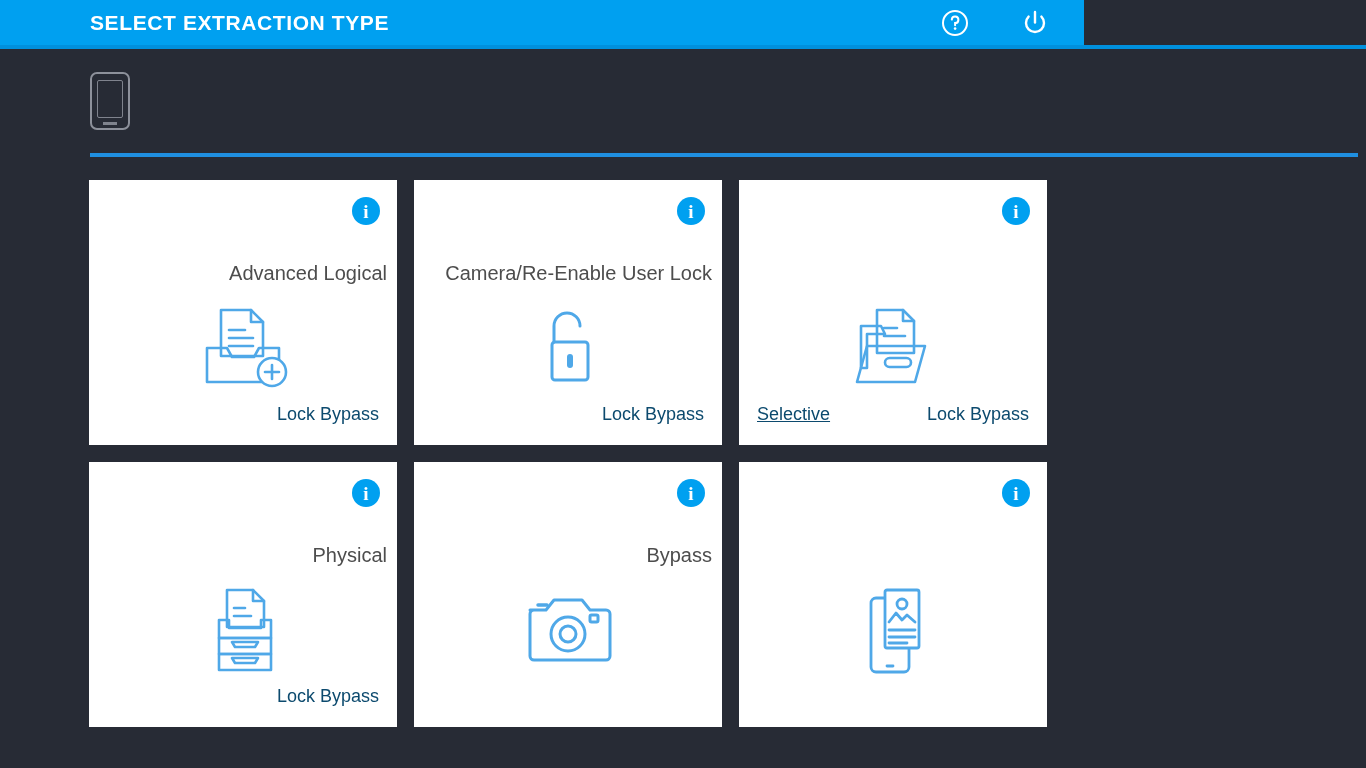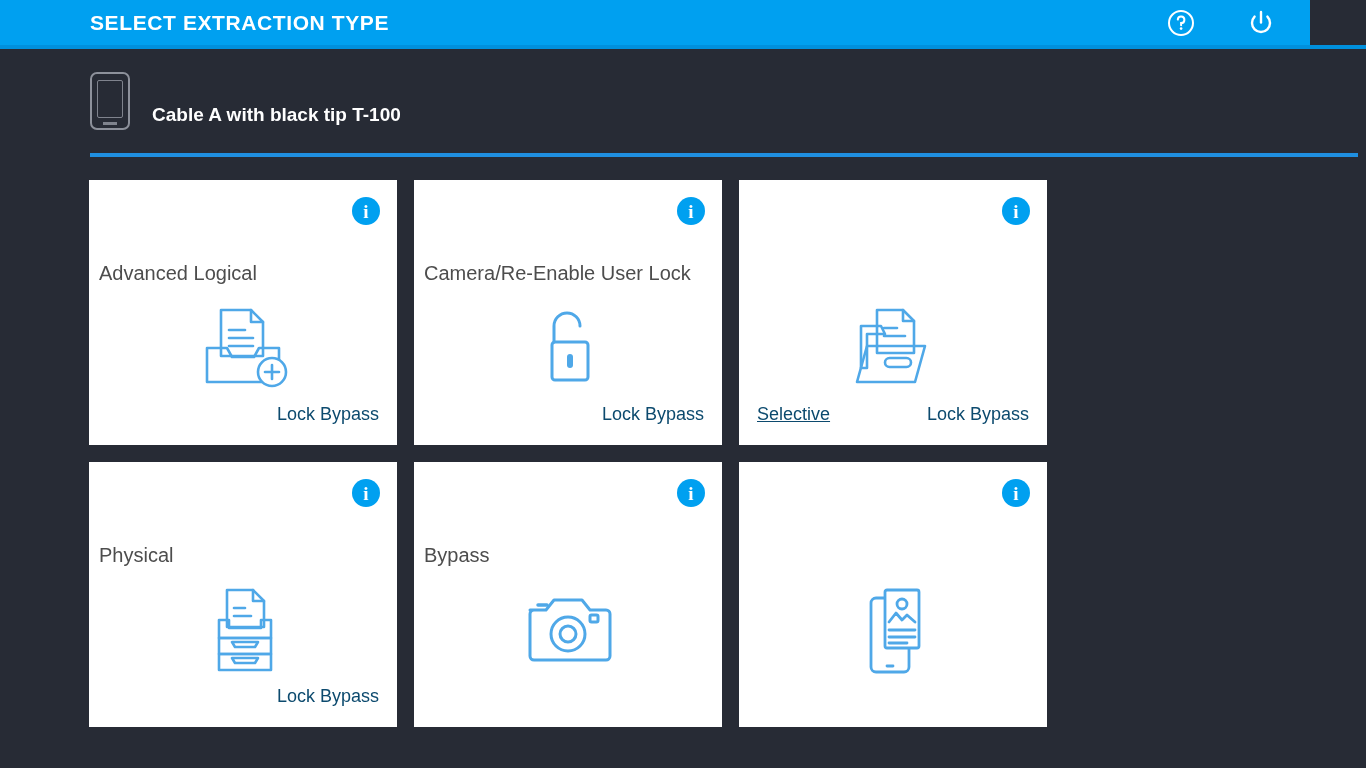--- a/index.html
+++ b/index.html
@@ -9,21 +9,21 @@
     height: 768px;
     overflow: hidden;
     background: #272b35;
     font-family: "Liberation Sans", sans-serif;
   }
 
   
   .topbar {
     position: absolute;
     left: 0; top: 0;
-    width: 1310px;
+    width: 1084px;
     height: 45px;
     background: #00a0f0;
     display: flex;
     align-items: center;
   }
   .topbar-accent {
     position: absolute;
     left: 0; top: 45px;
     width: 1366px;
     height: 4px;
@@ -119,21 +119,21 @@
     font-family: "Liberation Serif", serif;
     display: flex;
     align-items: center;
     justify-content: center;
     line-height: 1;
     cursor: pointer;
   }
   .card-title {
     position: absolute;
     top: 82px; left: 10px; right: 10px;
-    text-align: left;
+    text-align: right;
     color: #4d4d4d;
     font-size: 20px;
   }
   .card-icon {
     position: absolute;
     top: 120px; left: 0; right: 0;
     display: flex;
     justify-content: center;
   }
   .card-icon svg { display: block; }
@@ -168,21 +168,20 @@
     </span>
   </div>
 </div>
 <div class="topbar-accent"></div>
 
 <div class="device-row">
   <div class="device-icon">
     <div class="screen"></div>
     <div class="home"></div>
   </div>
-  <div class="device-name">Cable A with black tip T-100</div>
 </div>
 
 <div class="divider"></div>
 
 <div class="grid">
 
   <div class="card">
     <div class="card-info">i</div>
     <div class="card-title">Advanced Logical</div>
     <div class="card-icon">

